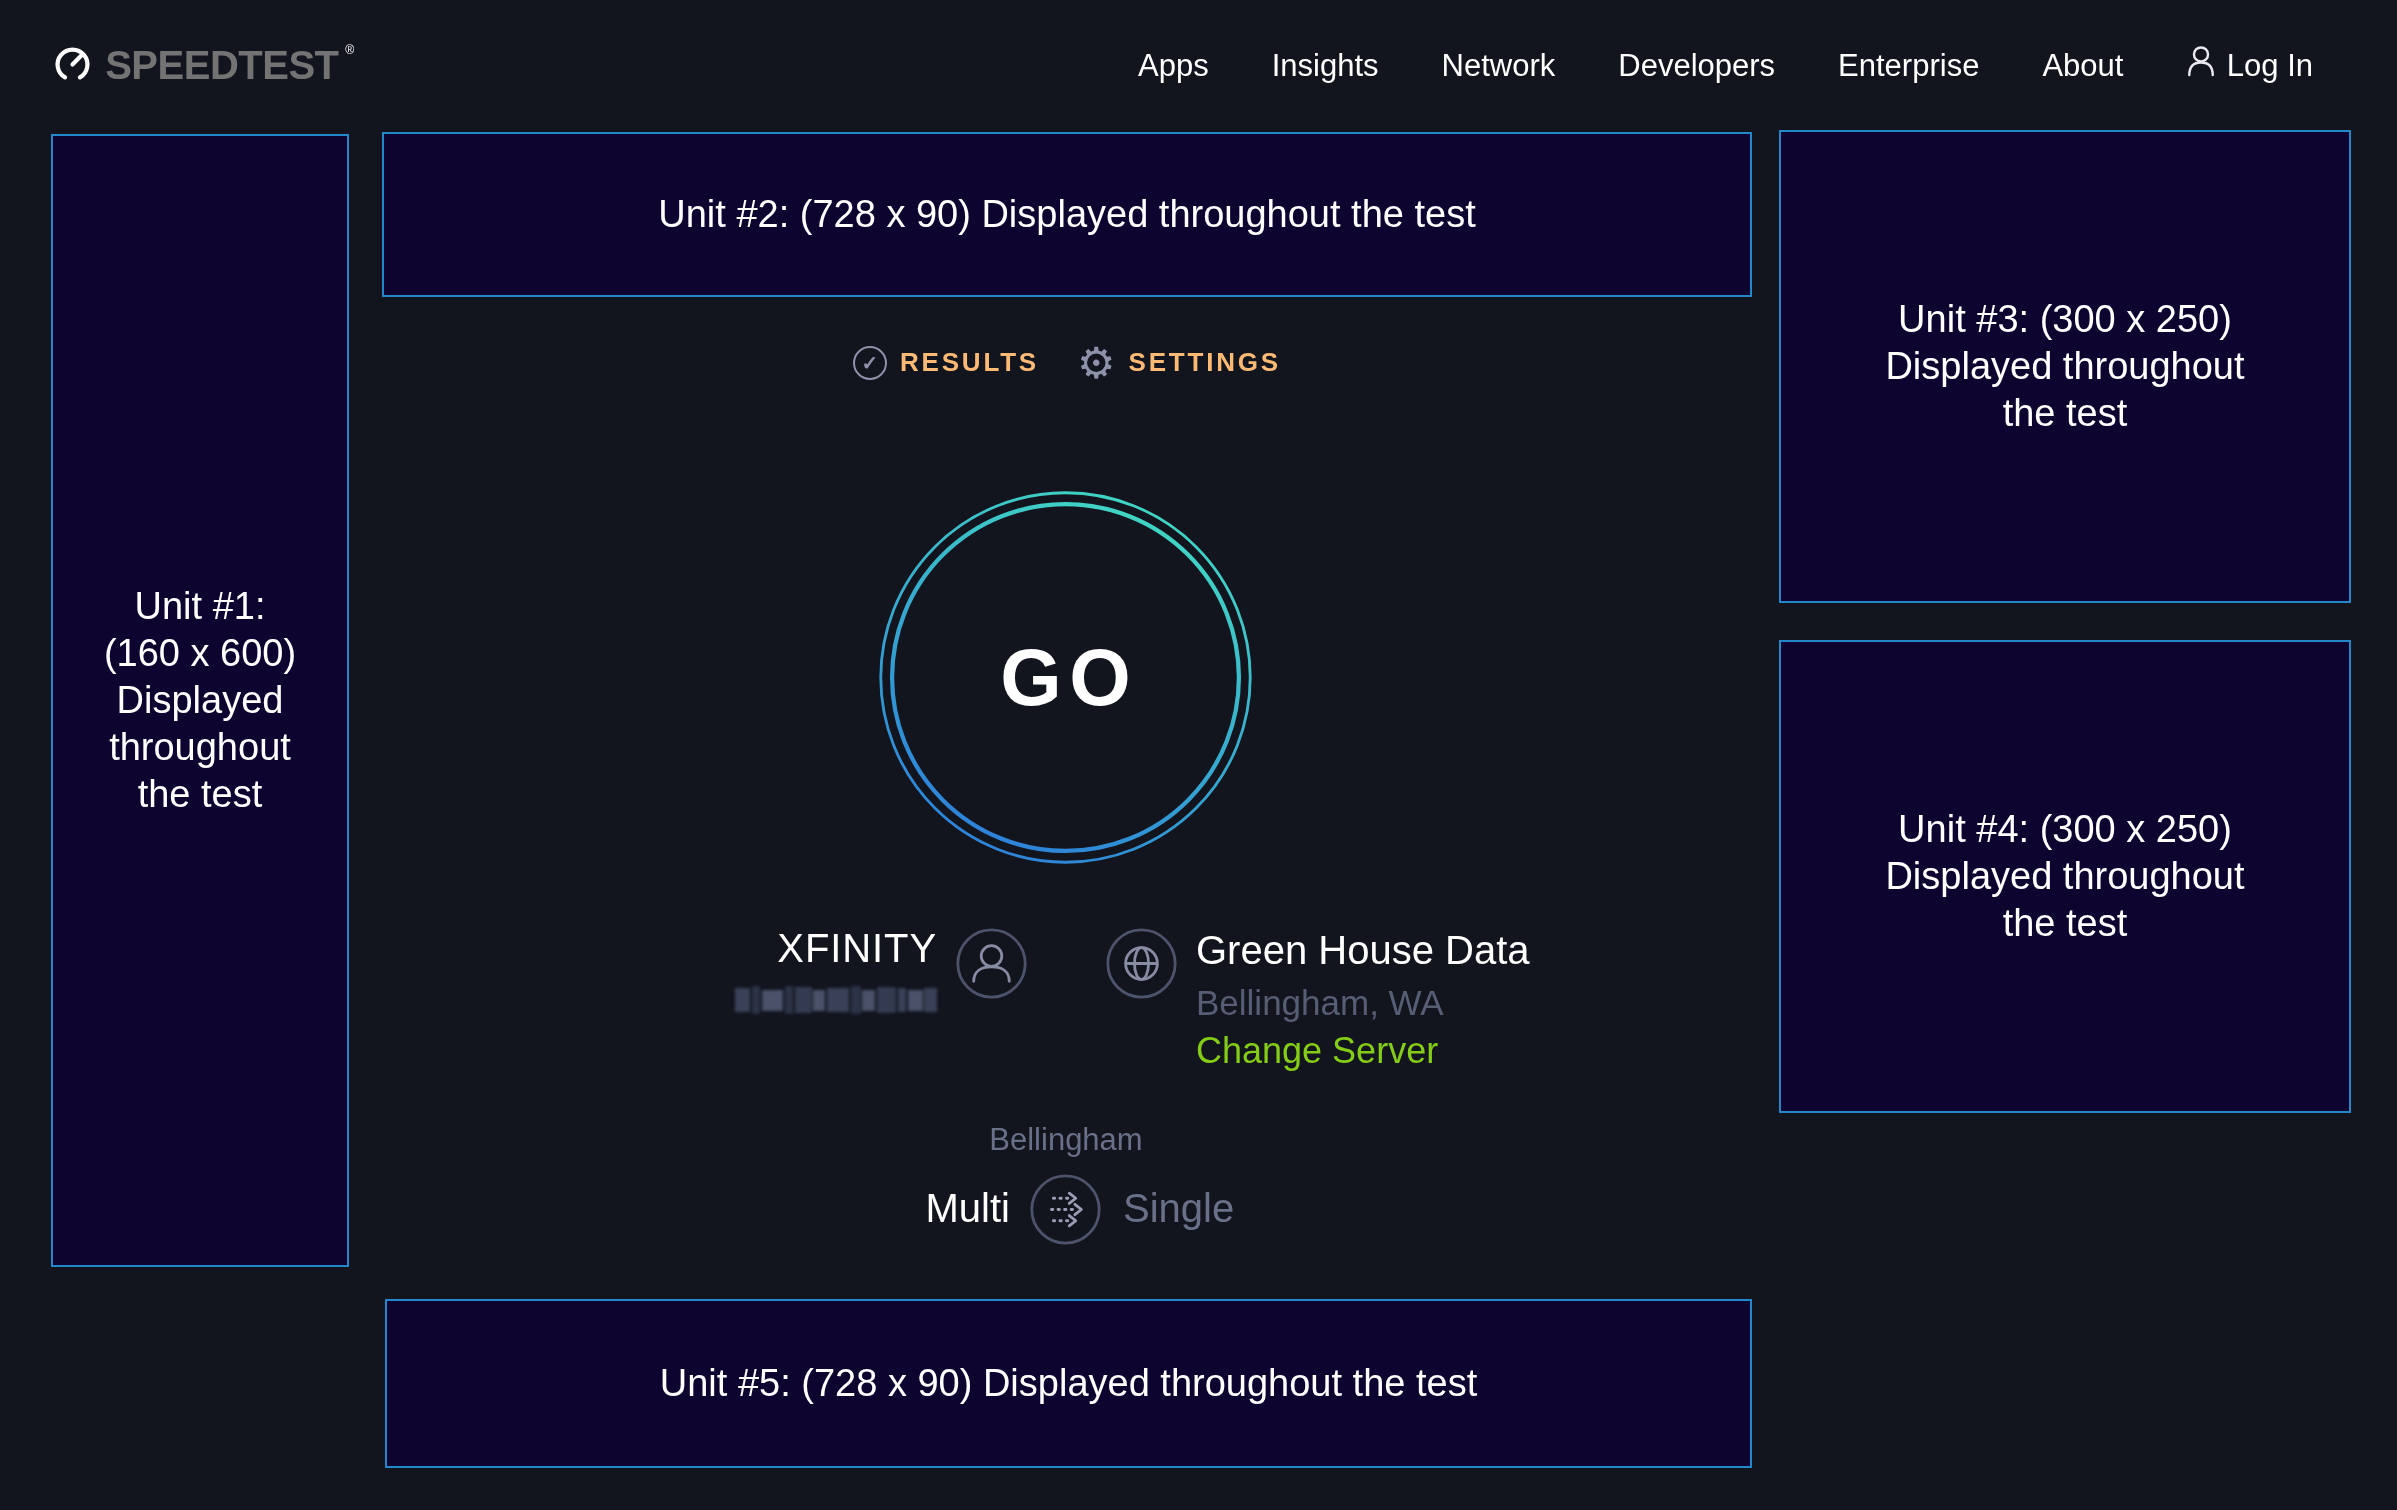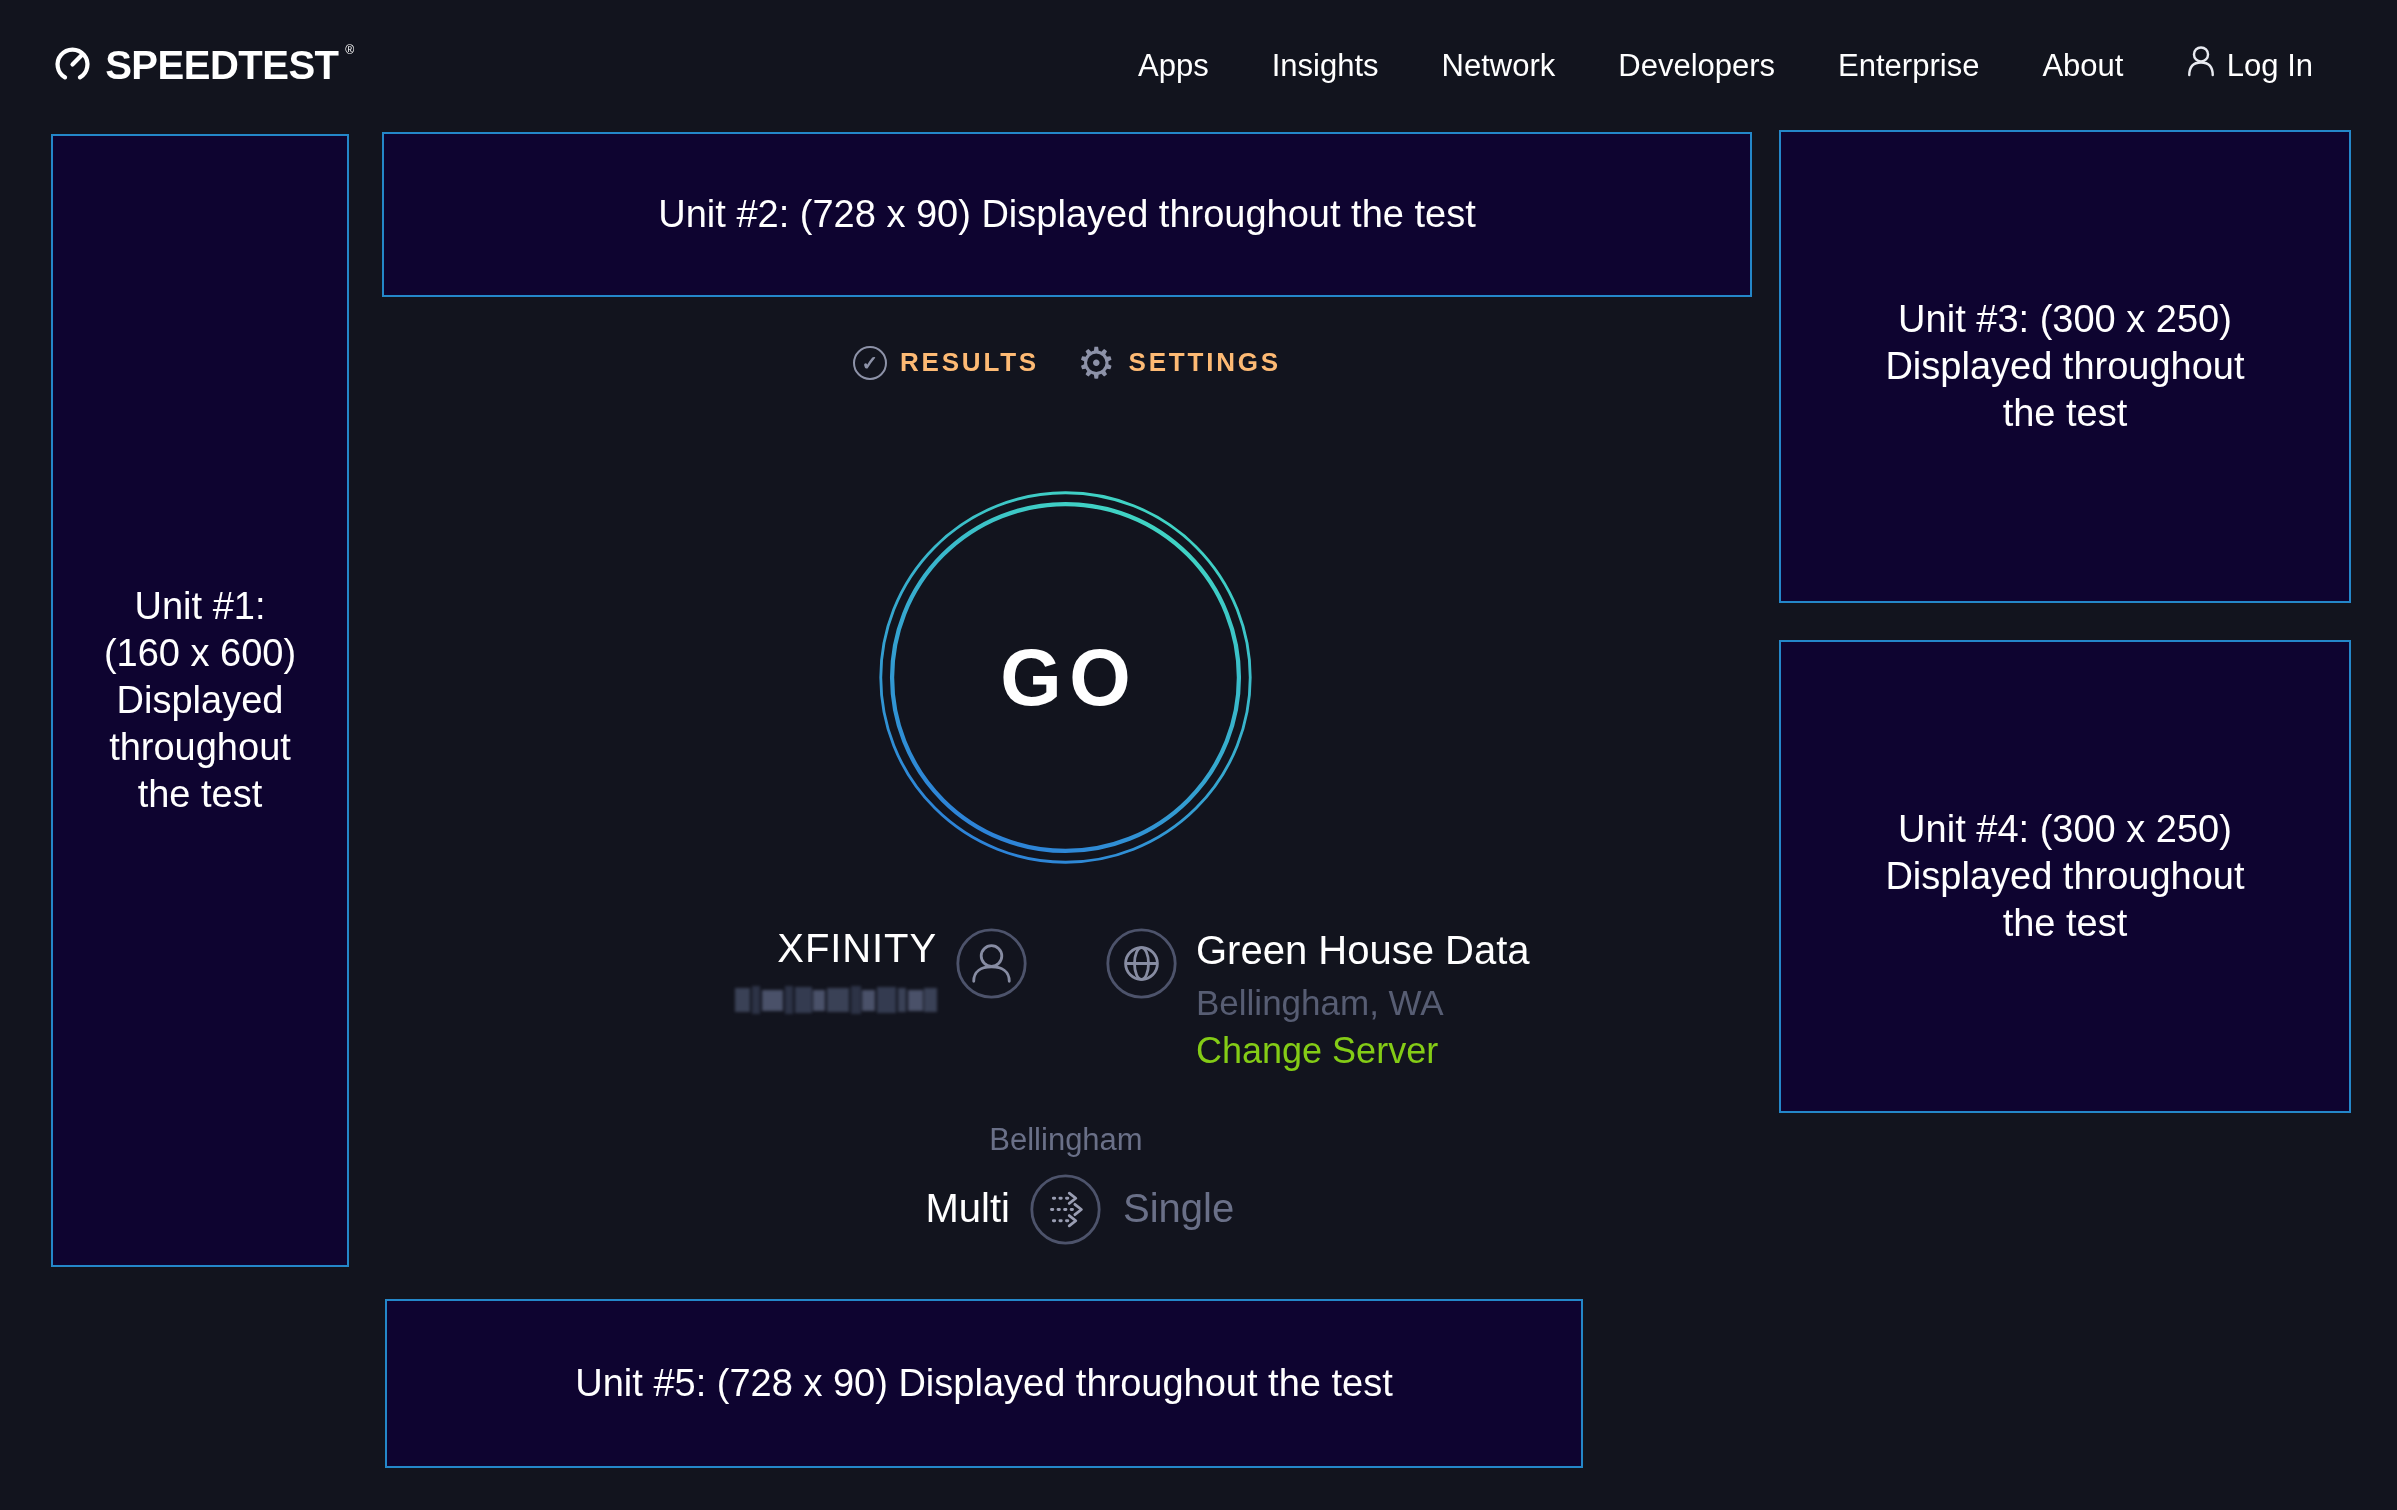--- a/index.html
+++ b/index.html
@@ -4,40 +4,40 @@
 <style>
   html,body{margin:0;padding:0;background:#12141e;}
   #app{
     position:relative;width:2397px;height:1510px;overflow:hidden;
     background:#12141e;
     font-family:"Liberation Sans", sans-serif;
     -webkit-font-smoothing:antialiased;
   }
   
   .logo{position:absolute;left:52px;top:41px;display:flex;align-items:center;gap:12.2px;cursor:pointer;}
-  .logo-text{color:#ffffff;font-size:40px;font-weight:700;letter-spacing:-0.5px;line-height:43px;}
+  .logo-text{color:#737373;font-size:40px;font-weight:700;letter-spacing:-0.5px;line-height:43px;}
   .logo-tm{color:#ffffff;font-size:12.2px;align-self:flex-start;margin-left:-5.6px;margin-top:1.9px;}
   .nav-links{position:absolute;top:44px;right:84px;display:flex;align-items:center;gap:63px;}
   .nav-link{color:#ffffff;font-size:31px;line-height:38px;cursor:pointer;white-space:nowrap;}
   .login{display:flex;align-items:center;gap:10.4px;}
   
   .ad{
     position:absolute;box-sizing:border-box;
     background:#0e0430;border:2.8px solid #2487c9;
     display:flex;align-items:center;justify-content:center;
     cursor:pointer;
   }
   .ad-text{
     color:#ffffff;font-size:38px;line-height:47px;text-align:center;white-space:pre-line;
   }
   #ad1{left:51px;top:134px;width:298px;height:1133px;}
   #ad2{left:382px;top:132px;width:1370px;height:165px;}
   #ad3{left:1779px;top:130px;width:572px;height:473px;}
   #ad4{left:1779px;top:640px;width:572px;height:473px;}
-  #ad5{left:385px;top:1299px;width:1198px;height:169px;}
+  #ad5{left:385px;top:1299px;width:1367px;height:169px;}
   
   .tabs-row{
     position:absolute;left:382px;top:335px;width:1370px;height:55px;
     display:flex;align-items:center;justify-content:center;gap:38px;
   }
   .tab{display:flex;align-items:center;gap:13px;cursor:pointer;}
   .tab-label{color:#fdba74;font-size:26px;font-weight:700;letter-spacing:2.8px;}
   .check-circle{
     box-sizing:border-box;width:34px;height:34px;border:2.8px solid #8d92a8;border-radius:50%;
     display:flex;align-items:center;justify-content:center;

